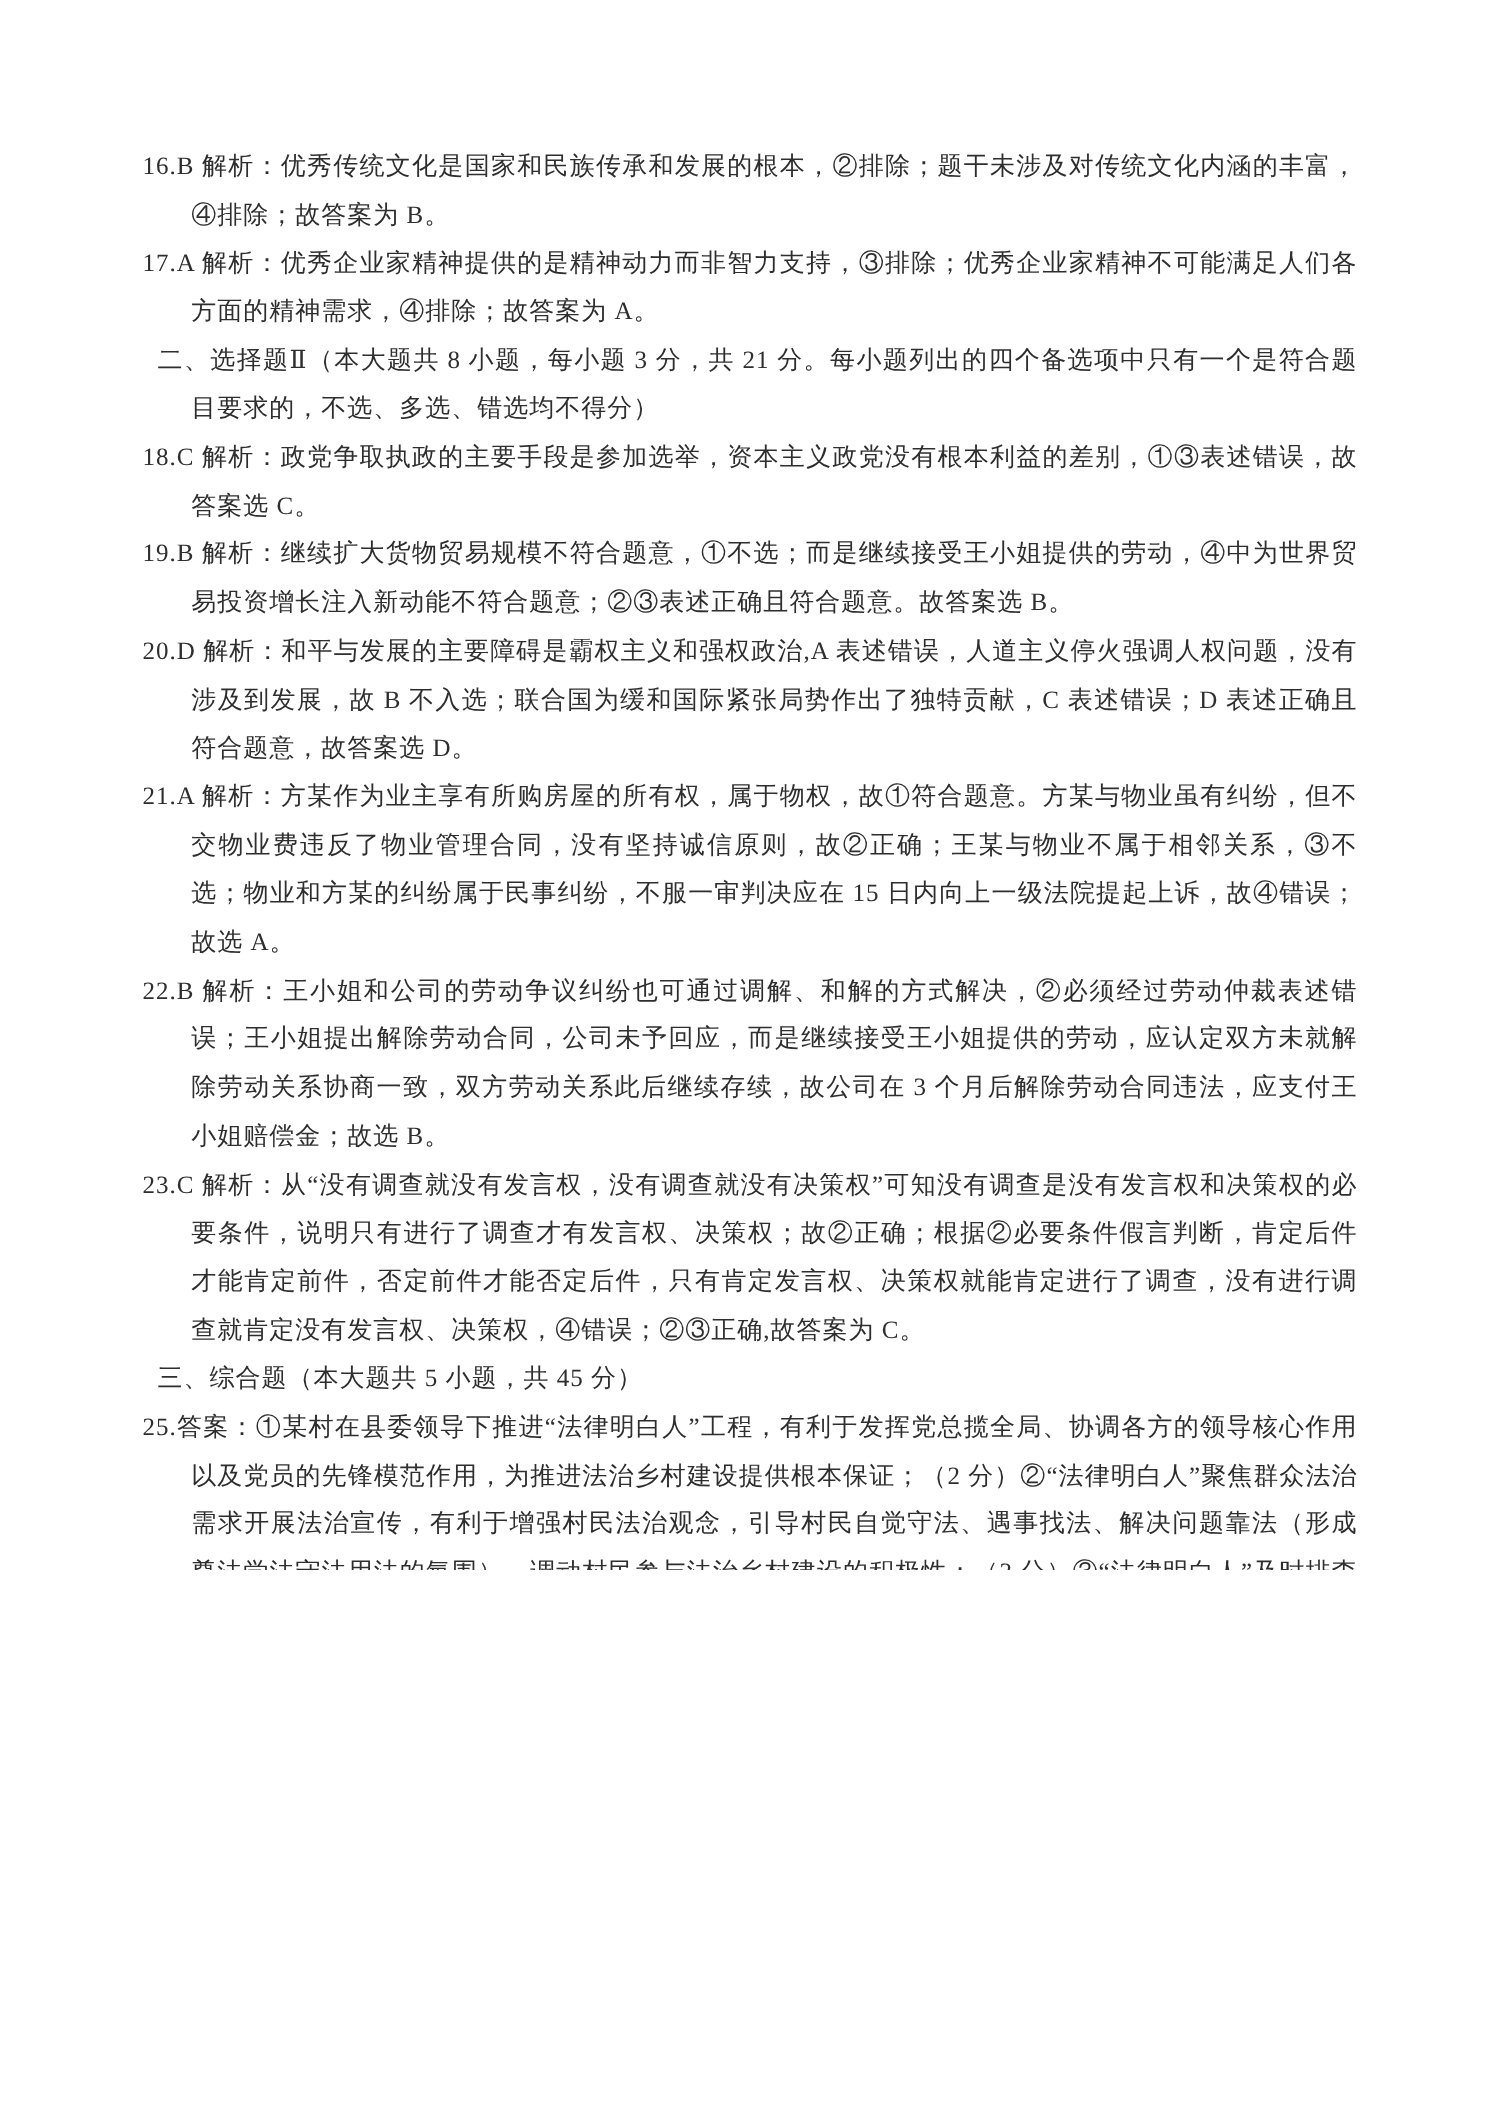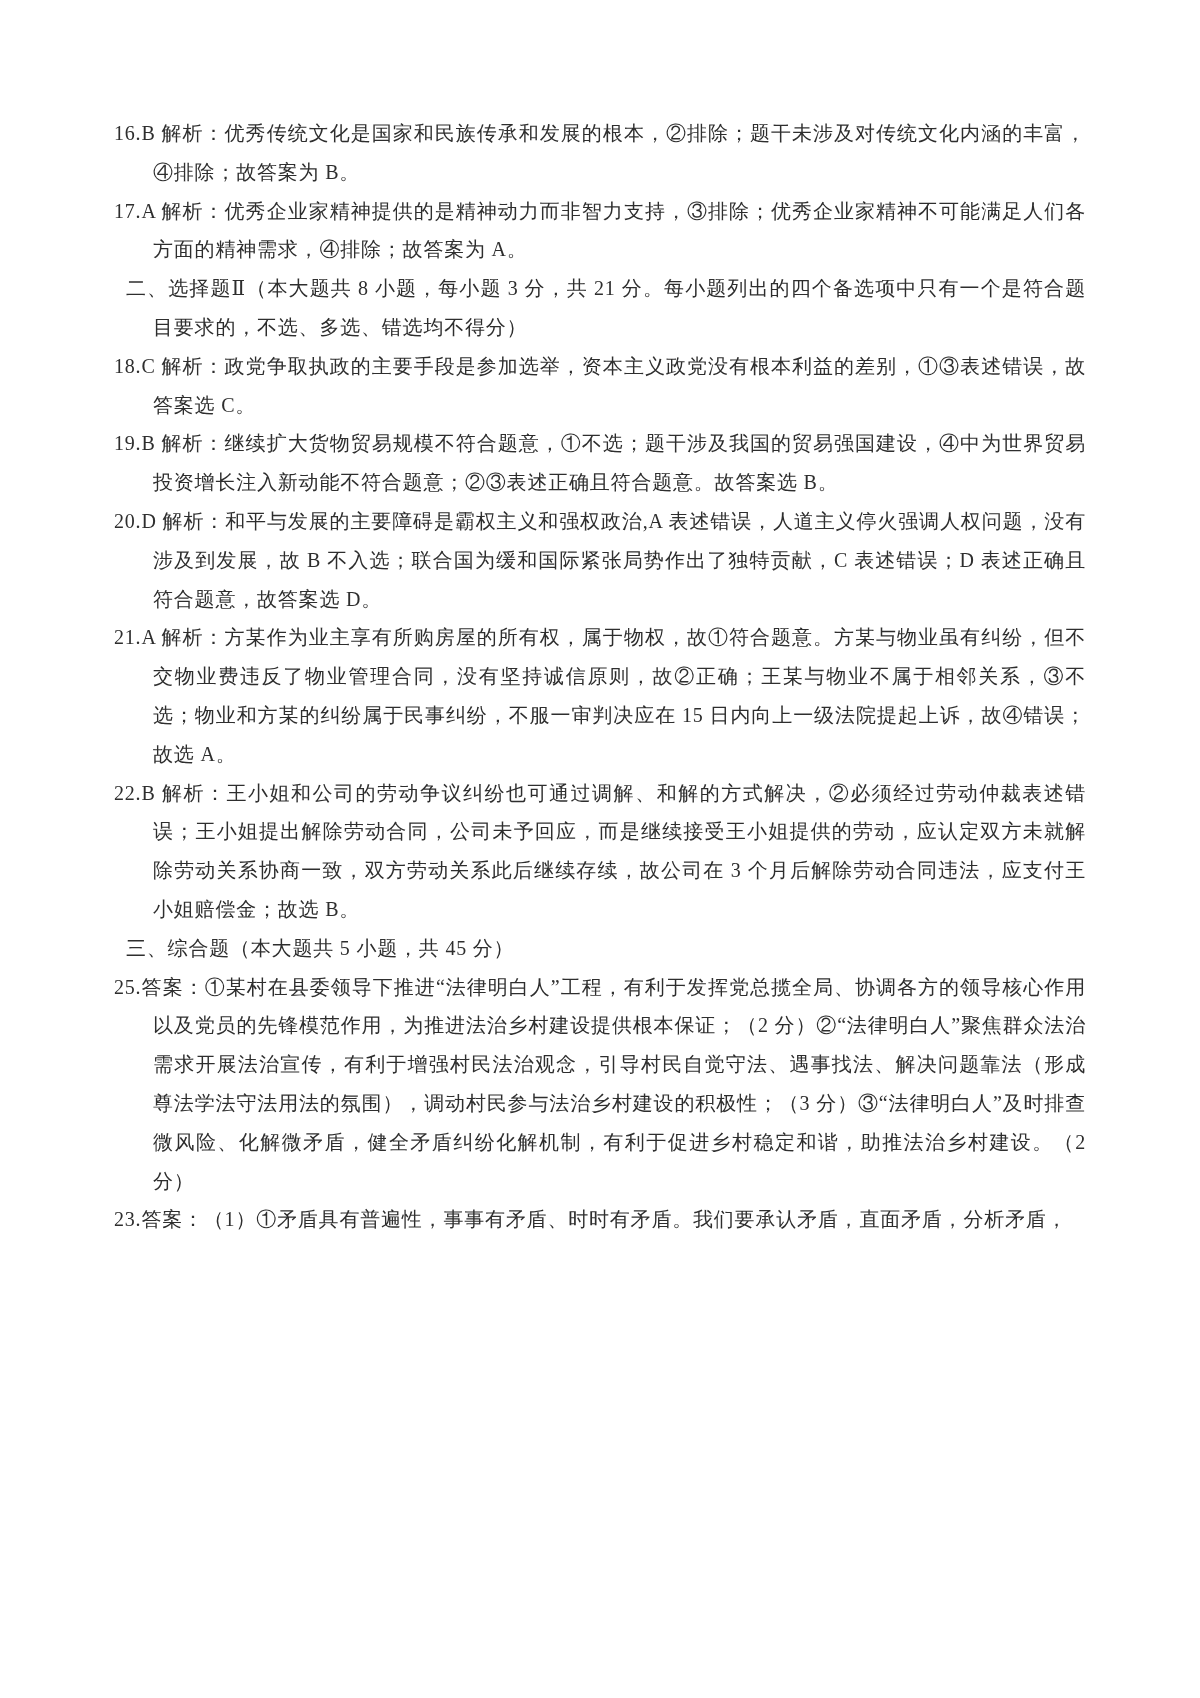--- a/index.html
+++ b/index.html
@@ -47,28 +47,29 @@
   <div class="doc">
 
     <p class="item"><span class="prefix">16.B 解析：</span><span>优秀传统文化是国家和民族传承和发展的根本，②排除；题干未涉及对传统文化内涵的丰富，④排除；故答案为 B。</span></p>
 
     <p class="item"><span class="prefix">17.A 解析：</span><span>优秀企业家精神提供的是精神动力而非智力支持，③排除；优秀企业家精神不可能满足人们各方面的精神需求，④排除；故答案为 A。</span></p>
 
     <p class="item section"><span class="prefix">二、</span><span>选择题Ⅱ（本大题共 8 小题，每小题 3 分，共 21 分。每小题列出的四个备选项中只有一个是符合题目要求的，不选、多选、错选均不得分）</span></p>
 
     <p class="item"><span class="prefix">18.C 解析：</span><span>政党争取执政的主要手段是参加选举，资本主义政党没有根本利益的差别，①③表述错误，故答案选 C。</span></p>
 
-    <p class="item"><span class="prefix">19.B 解析：</span><span>继续扩大货物贸易规模不符合题意，①不选；题干涉及我国的贸易强国建设，④中为世界贸易投资增长注入新动能不符合题意；②③表述正确且符合题意。故答案选 B。</span></p>
+    <p class="item"><span class="prefix">19.B 解析：</span><span>继续扩大货物贸易规模不符合题意，①不选；而是继续接受王小姐提供的劳动，④中为世界贸易投资增长注入新动能不符合题意；②③表述正确且符合题意。故答案选 B。</span></p>
 
     <p class="item"><span class="prefix">20.D 解析：</span><span>和平与发展的主要障碍是霸权主义和强权政治,A 表述错误，人道主义停火强调人权问题，没有涉及到发展，故 B 不入选；联合国为缓和国际紧张局势作出了独特贡献，C 表述错误；D 表述正确且符合题意，故答案选 D。</span></p>
 
     <p class="item"><span class="prefix">21.A 解析：</span><span>方某作为业主享有所购房屋的所有权，属于物权，故①符合题意。方某与物业虽有纠纷，但不交物业费违反了物业管理合同，没有坚持诚信原则，故②正确；王某与物业不属于相邻关系，③不选；物业和方某的纠纷属于民事纠纷，不服一审判决应在 15 日内向上一级法院提起上诉，故④错误；故选 A。</span></p>
 
     <p class="item"><span class="prefix">22.B 解析：</span><span>王小姐和公司的劳动争议纠纷也可通过调解、和解的方式解决，②必须经过劳动仲裁表述错误；王小姐提出解除劳动合同，公司未予回应，而是继续接受王小姐提供的劳动，应认定双方未就解除劳动关系协商一致，双方劳动关系此后继续存续，故公司在 3 个月后解除劳动合同违法，应支付王小姐赔偿金；故选 B。</span></p>
 
+    <p class="item"><span class="prefix">23.C 解析：</span><span>从“没有调查就没有发言权，没有调查就没有决策权”可知没有调查是没有发言权和决策权的必要条件，说明只有进行了调查才有发言权、决策权；故②正确；根据②必要条件假言判断，肯定后件才能肯定前件，否定前件才能否定后件，只有肯定发言权、决策权就能肯定进行了调查，没有进行调查就肯定没有发言权、决策权，④错误；②③正确,故答案为 C。</span></p>
 
 
     <p class="item section"><span class="prefix">三、</span><span>综合题（本大题共 5 小题，共 45 分）</span></p>
 
     <p class="item"><span class="prefix">25.答案：</span><span>①某村在县委领导下推进“法律明白人”工程，有利于发挥党总揽全局、协调各方的领导核心作用以及党员的先锋模范作用，为推进法治乡村建设提供根本保证；（2 分）②“法律明白人”聚焦群众法治需求开展法治宣传，有利于增强村民法治观念，引导村民自觉守法、遇事找法、解决问题靠法（形成尊法学法守法用法的氛围），调动村民参与法治乡村建设的积极性；（3 分）③“法律明白人”及时排查微风险、化解微矛盾，健全矛盾纠纷化解机制，有利于促进乡村稳定和谐，助推法治乡村建设。（2 分）</span></p>
 
     <p class="item"><span class="prefix">23.答案：</span><span>（1）①矛盾具有普遍性，事事有矛盾、时时有矛盾。我们要承认矛盾，直面矛盾，分析矛盾，</span></p>
 
   </div>
 </div>

